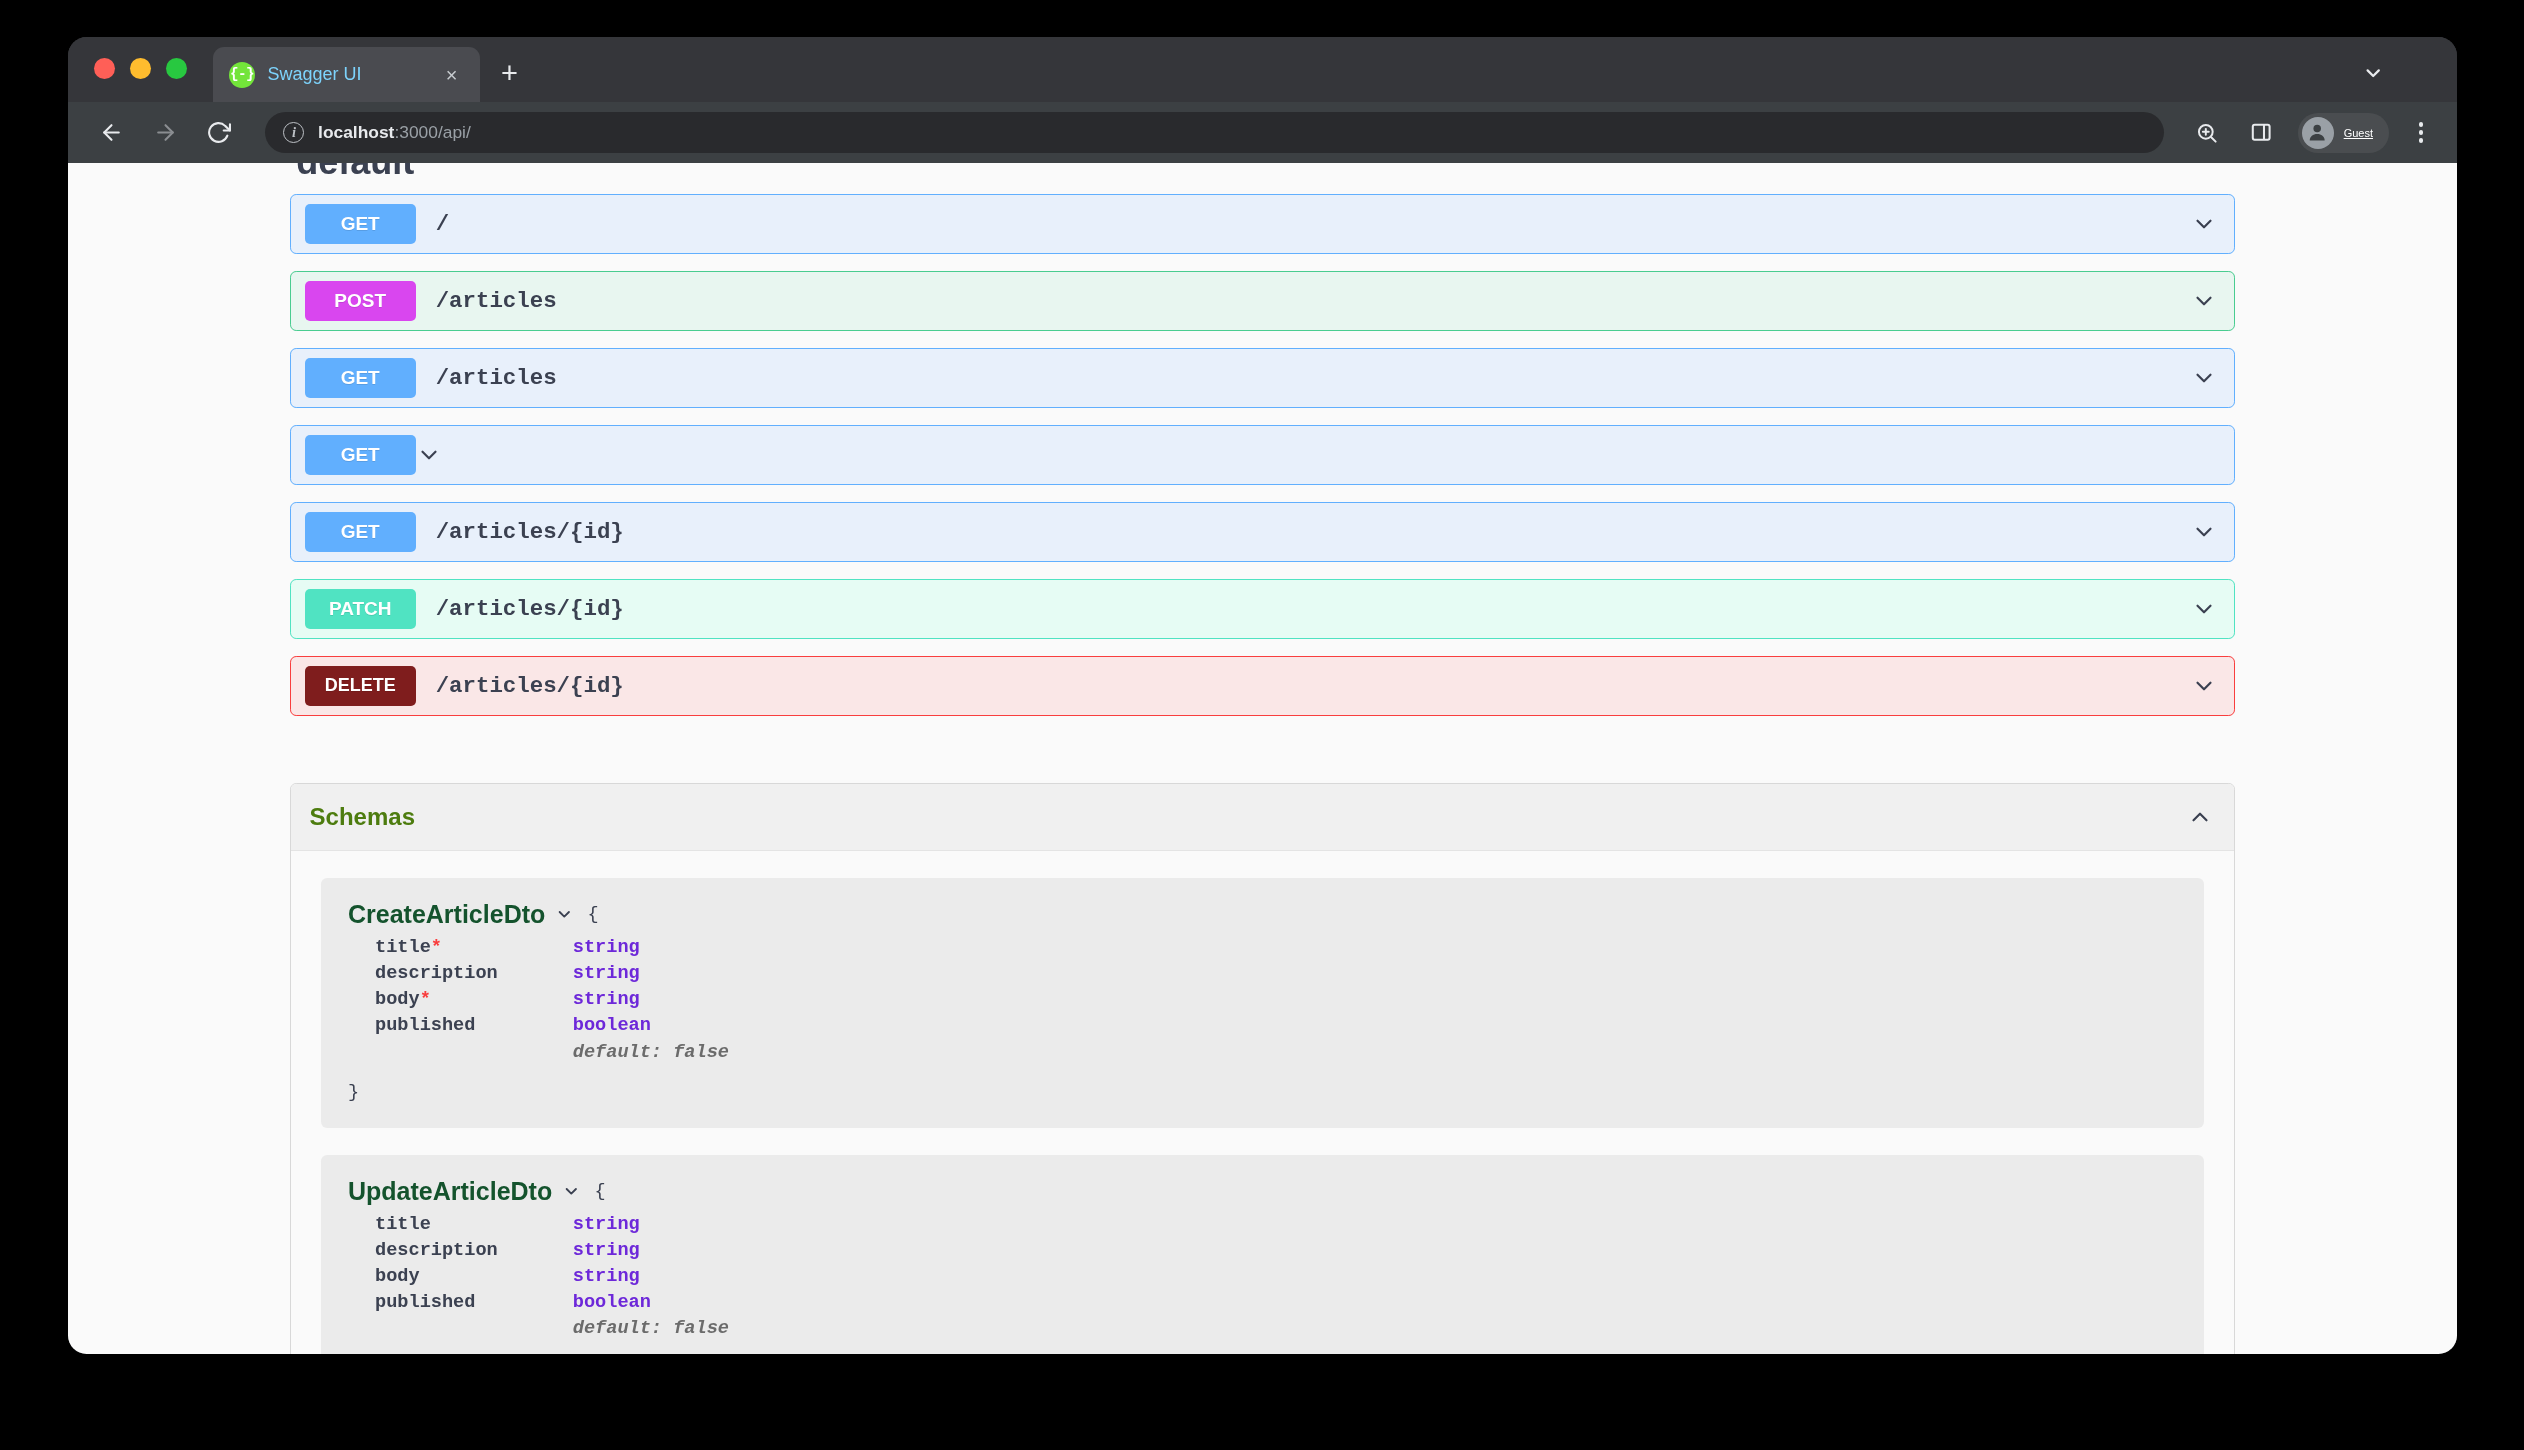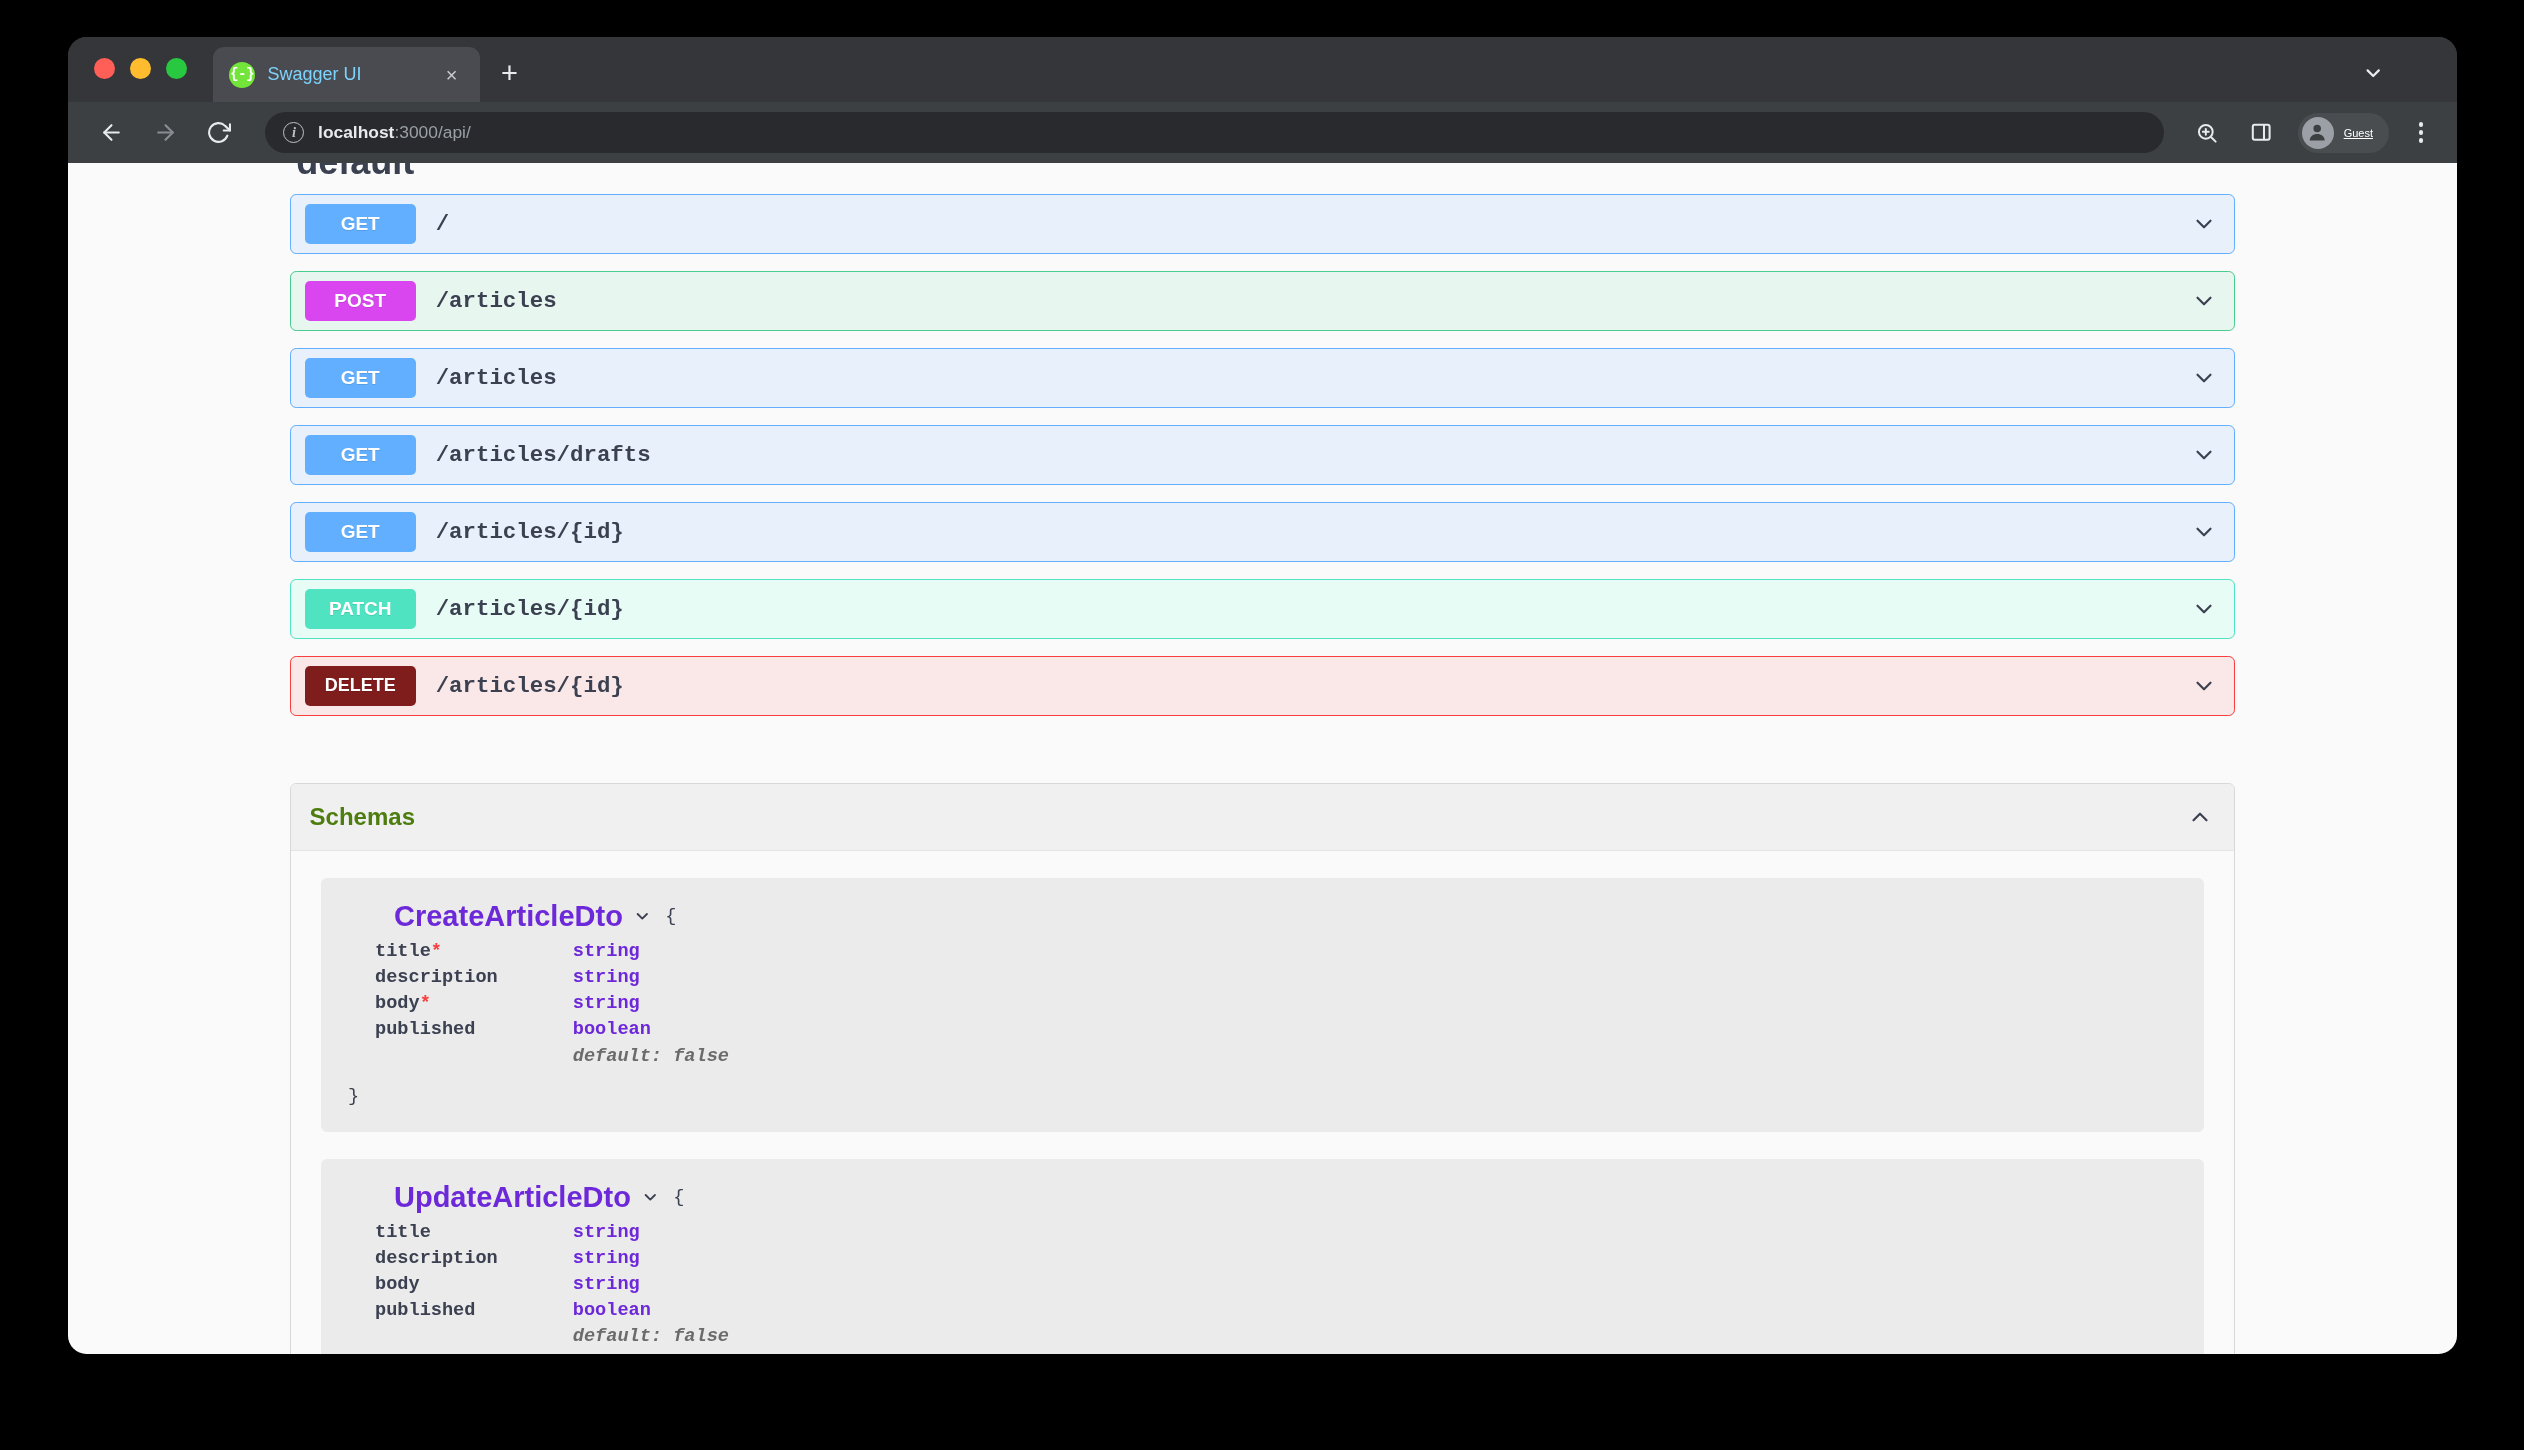--- a/index.html
+++ b/index.html
@@ -330,25 +330,24 @@
     padding: 22.4px 27px 25px 27px;
   }
 
   .model-title-row {
     display: flex;
     align-items: center;
     gap: 10px;
     margin-bottom: 6.2px;
   }
   .model-name {
-    font-size: 29px;
-    font-weight: bold;
-    color: #6d28d9;
+    font-size: 25px;
+    font-weight: bold;
+    color: #14532d;
     font-family: "Liberation Sans", sans-serif;
-    margin-left: 46px;
   }
   .model-toggle { color: #3b4151; display: flex; align-items: center; }
   .model-brace {
     font-family: "Liberation Mono", monospace;
     font-size: 18.6px;
     color: #3b4151;
     margin-left: 3.7px;
   }
 
   .prop-table {
@@ -506,21 +505,20 @@
           <span class="op-path">/articles</span>
           <span class="op-chevron">
             <svg width="26" height="26" viewBox="0 0 24 24" fill="none" stroke="currentColor" stroke-width="2" stroke-linecap="round" stroke-linejoin="round">
                 <polyline points="6 9 12 15 18 9"></polyline>
               </svg>
           </span>
         </div>
 
         <div class="op-row op-get">
           <span class="method-badge badge-get">GET</span>
-          <span class="op-path">/articles/drafts</span>
           <span class="op-chevron">
             <svg width="26" height="26" viewBox="0 0 24 24" fill="none" stroke="currentColor" stroke-width="2" stroke-linecap="round" stroke-linejoin="round">
                 <polyline points="6 9 12 15 18 9"></polyline>
               </svg>
           </span>
         </div>
 
         <div class="op-row op-get">
           <span class="method-badge badge-get">GET</span>
           <span class="op-path">/articles/{id}</span>

